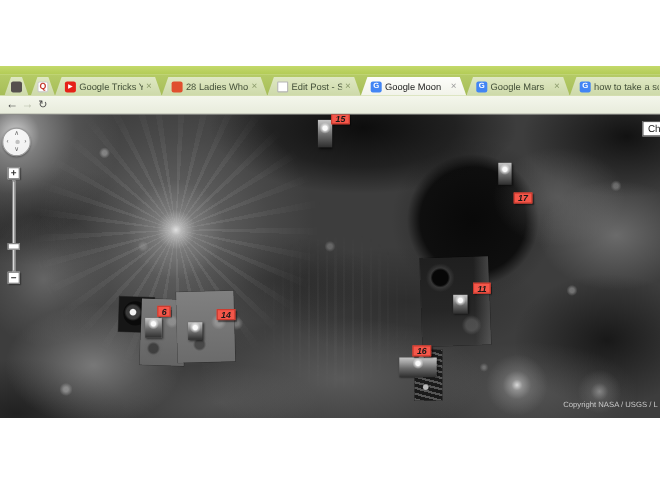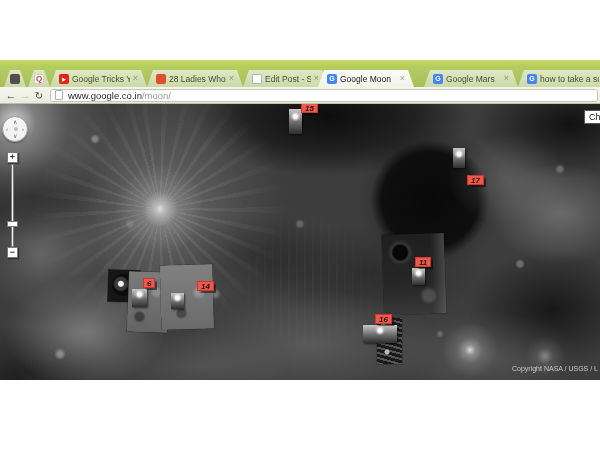--- a/index.html
+++ b/index.html
@@ -171,45 +171,40 @@
       <div class="tab" style="left:147px;width:96px;">
         <span class="favicon fav-red"></span>
         <span class="label">28 Ladies Who Perfect...</span>
         <span class="close">×</span>
       </div>
       <div class="tab" style="left:243px;width:85px;">
         <span class="favicon fav-doc"></span>
         <span class="label">Edit Post - StoryPick —</span>
         <span class="close">×</span>
       </div>
-      <div class="tab active" style="left:318px;width:96px;">
+      <div class="tab active" style="left:328px;width:96px;">
         <span class="favicon fav-google">G</span>
         <span class="label">Google Moon</span>
         <span class="close">×</span>
       </div>
       <div class="tab" style="left:424px;width:94px;">
         <span class="favicon fav-google">G</span>
         <span class="label">Google Mars</span>
         <span class="close">×</span>
       </div>
       <div class="tab" style="left:518px;width:90px;">
         <span class="favicon fav-google">G</span>
         <span class="label">how to take a screensh</span>
       </div>
     </div>
 
     <div class="toolbar">
       <span class="navbtn nav-back">←</span>
       <span class="navbtn nav-forward">→</span>
       <span class="navbtn nav-reload">↻</span>
-      <div class="urlbar">
-        <span class="doc-icon"></span>
-        <span class="url-host">www.google.co.in</span>
-        <span class="url-path">/moon/</span>
-      </div>
     </div>
 
     <div class="map">
       <div class="moon-bg"></div>
       <div class="rays"></div>
       <div class="craters"></div>
       <div class="streaks"></div>
 
       <div class="patch dark-patch">
         <div class="dark-circle"></div>
@@ -222,21 +217,21 @@
       <div class="marker" style="left:289px;top:5px;width:13px;height:25px;">
         <div class="thumb"></div>
         <div class="num" style="left:12px;top:-6px;">15</div>
       </div>
       <div class="marker" style="left:453px;top:44px;width:12px;height:20px;">
         <div class="thumb"></div>
         <div class="num" style="left:14px;top:-9px;margin-top:36px;">17</div>
       </div>
       <div class="marker" style="left:412px;top:164px;width:13px;height:17px;">
         <div class="thumb"></div>
-        <div class="num" style="left:3px;top:-11px;">11</div>
+        <div class="num" style="left:18px;top:-11px;">11</div>
       </div>
       <div class="marker" style="left:132px;top:185px;width:15px;height:18px;">
         <div class="thumb"></div>
         <div class="num" style="left:11px;top:-11px;">6</div>
       </div>
       <div class="marker" style="left:171px;top:189px;width:13px;height:16px;">
         <div class="thumb"></div>
         <div class="num" style="left:26px;top:-12px;">14</div>
       </div>
       <div class="marker" style="left:363px;top:221px;width:34px;height:18px;">

